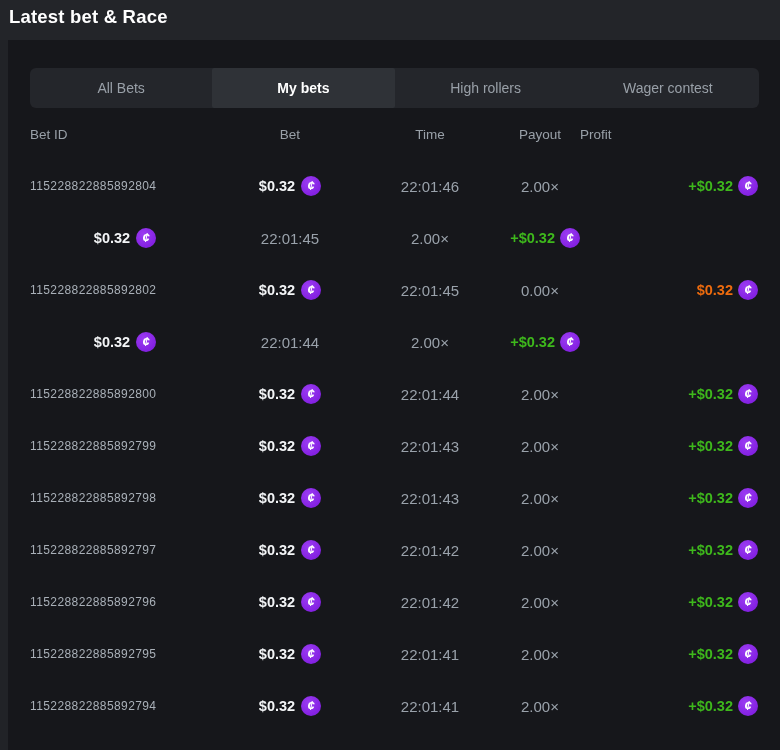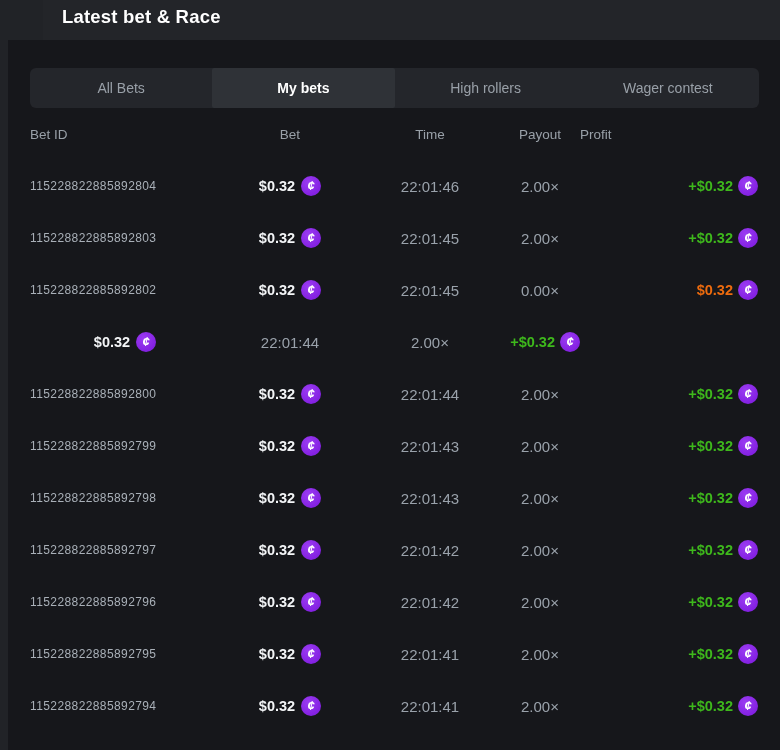--- a/index.html
+++ b/index.html
@@ -11,21 +11,21 @@
   *{box-sizing:border-box;}
   html,body{margin:0;padding:0;}
   body{
     width:780px;height:750px;overflow:hidden;position:relative;
     background:var(--page);
     font-family:"Liberation Sans", sans-serif;
   }
   .titlebar{
     position:absolute;top:0;left:0;right:0;height:40px;
     background:var(--titlebar);
-    display:flex;align-items:center;padding:0 0 6px 19px;margin-left:43px;
+    display:flex;align-items:center;padding:0 0 6px 9px;
   }
   .titlebar h1{
     margin:0;font-size:18.5px;font-weight:700;color:#ffffff;letter-spacing:.2px;
   }
   .panel{
     position:absolute;top:40px;left:8px;right:0;bottom:0;
     background:var(--panel);
   }
   .tabs{
     margin:28px 21px 0 22px;height:40px;
@@ -110,21 +110,20 @@
     </div>
     <div class="time-cell c-center">22:01:46</div>
     <div class="payout-cell c-center">2.00×</div>
     <div class="profit-cell win">
       <span class="profit-amount">+$0.32</span>
       <span class="coin">¢</span>
     </div>
   </div>
 
   <div class="grid-row row">
-    <div class="bet-id c-left">115228822885892803</div>
     <div class="bet-cell">
       <span>$0.32</span>
       <span class="coin">¢</span>
     </div>
     <div class="time-cell c-center">22:01:45</div>
     <div class="payout-cell c-center">2.00×</div>
     <div class="profit-cell win">
       <span class="profit-amount">+$0.32</span>
       <span class="coin">¢</span>
     </div>

